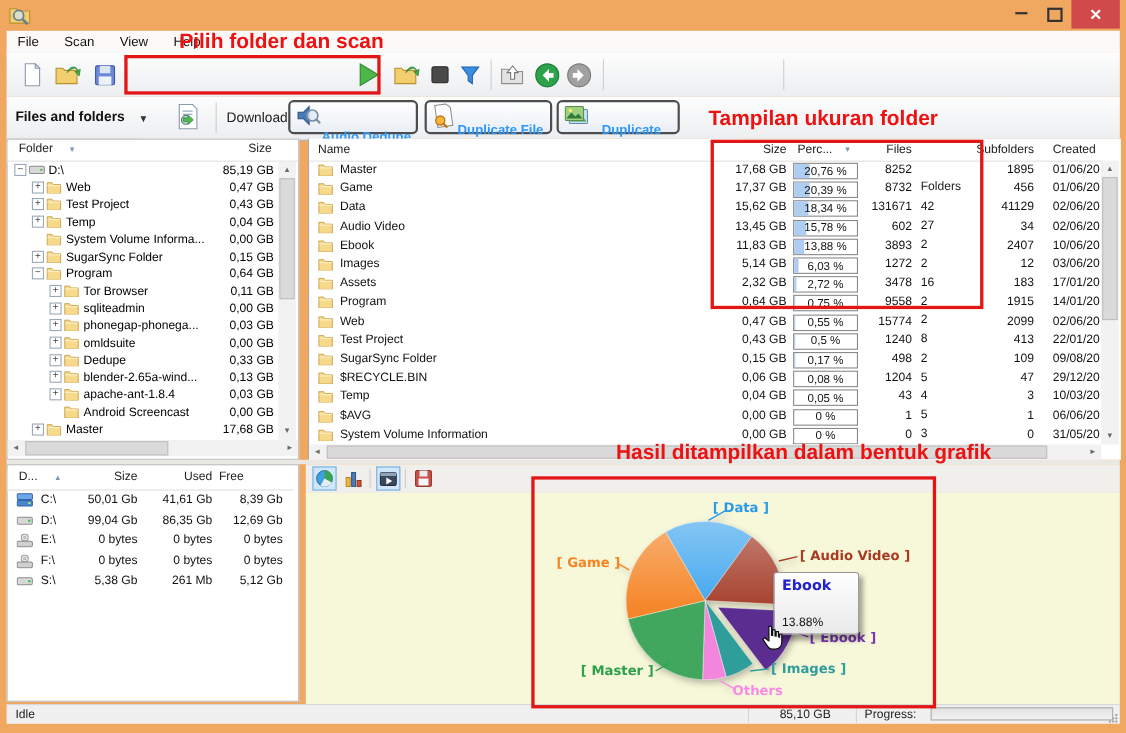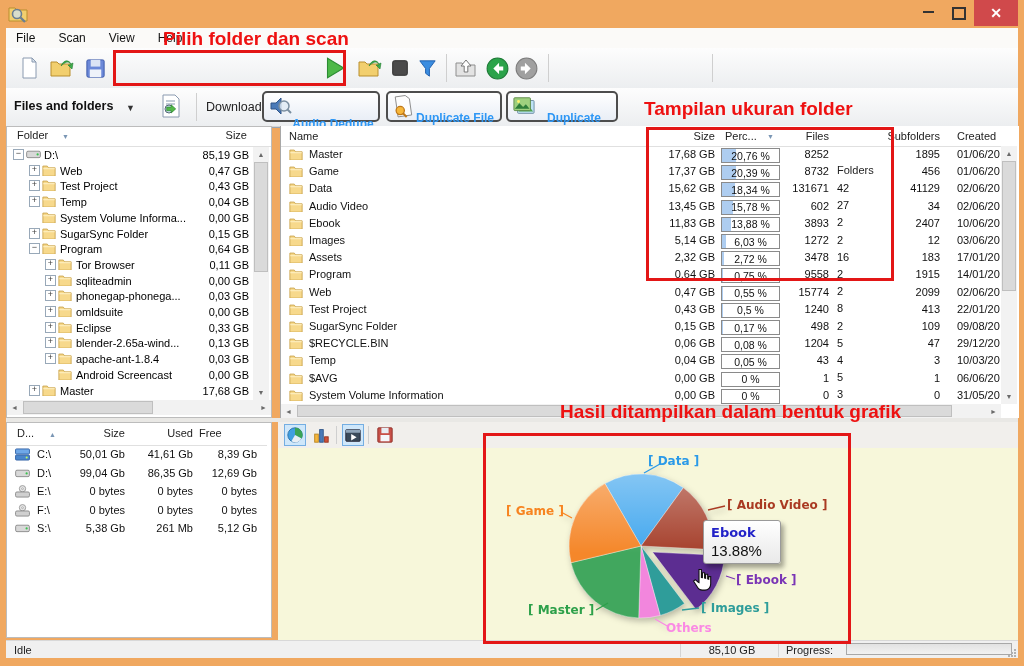--- a/index.html
+++ b/index.html
@@ -84,21 +84,21 @@
   #chart-panel{left:278px;top:422px;width:740px;height:218px;}
   #chart-toolbar{left:0;top:0;width:740px;height:26px;background:#f1efec;border-bottom:1px solid #dadada;}
   .cbt{position:absolute;top:2px;width:22px;height:22px;display:flex;align-items:center;justify-content:center;}
   .cbt.sel{background:#cfe7fa;border:1px solid #74aee2;box-sizing:border-box;}
   #chart-area{left:0;top:26px;width:740px;height:192px;background:#f7f7da;}
   #pie-svg{position:absolute;left:0;top:0;filter:drop-shadow(2px 3px 3px rgba(0,0,0,0.25));}
   .pie-label{position:absolute;font-weight:bold;font-size:12px;white-space:nowrap;font-family:"DejaVu Sans",sans-serif;}
   #tooltip{left:425px;top:72px;width:62px;background:linear-gradient(#ffffff,#e9e9e9);border:1px solid #9a9a9a;
            border-radius:3px;padding:4px 7px;box-shadow:3px 4px 5px rgba(0,0,0,0.35);}
   #tooltip .tt-title{font-weight:bold;color:#2222c8;font-size:13px;font-family:"DejaVu Sans",sans-serif;}
-  #tooltip .tt-val{color:#111;font-size:15px;margin-top:2px;}
+  #tooltip .tt-val{color:#111;font-size:11px;margin-top:20px;}
   #cursor{left:414px;top:120px;}
   
   #statusbar{left:6px;top:640px;width:1012px;height:18px;background:#f0f0f0;border-top:1px solid #d8d8d8;font-size:11px;color:#222;}
   .st-div{position:absolute;top:2px;height:14px;width:1px;background:#d4d4d4;}
   #progressbar{position:absolute;left:840px;top:2px;width:166px;height:12px;border:1px solid #a8a8a8;background:linear-gradient(#e2e2e2,#f2f2f2);box-sizing:border-box;}
   #grip{position:absolute;right:2px;bottom:2px;width:9px;height:9px;
         background:radial-gradient(circle at 2px 8px,#b0b0b0 1px,transparent 1.4px),
                    radial-gradient(circle at 5px 5px,#b0b0b0 1px,transparent 1.4px),
                    radial-gradient(circle at 8px 2px,#b0b0b0 1px,transparent 1.4px),
                    radial-gradient(circle at 5px 8px,#b0b0b0 1px,transparent 1.4px),
@@ -365,21 +365,21 @@
           </svg></span>
         <span class="tlabel" style="left:69px">omldsuite</span>
         <span class="tsize">0,00 GB</span>
       </div>
       <div class="trow" style="top: 172.7px;">
         <span class="exp" style="left: 38px;">+</span>
         <span class="ficon" style="left:51px"><svg width="14" height="12" viewBox="0 0 16 13">
             <path d="M1 2 h5 l1.5 2 H15 v9.5 H1 Z" fill="#f7d98c" stroke="#c9a34c"></path>
             <path d="M1.5 5 h13" stroke="#fdeec0" stroke-width="1.3"></path>
           </svg></span>
-        <span class="tlabel" style="left:69px">Eclipse</span>
+        <span class="tlabel" style="left:69px">Dedupe</span>
         <span class="tsize">0,33 GB</span>
       </div>
       <div class="trow" style="top: 188.4px;">
         <span class="exp" style="left: 38px;">+</span>
         <span class="ficon" style="left:51px"><svg width="14" height="12" viewBox="0 0 16 13">
             <path d="M1 2 h5 l1.5 2 H15 v9.5 H1 Z" fill="#f7d98c" stroke="#c9a34c"></path>
             <path d="M1.5 5 h13" stroke="#fdeec0" stroke-width="1.3"></path>
           </svg></span>
         <span class="tlabel" style="left:69px">blender-2.65a-wind...</span>
         <span class="tsize">0,13 GB</span>

